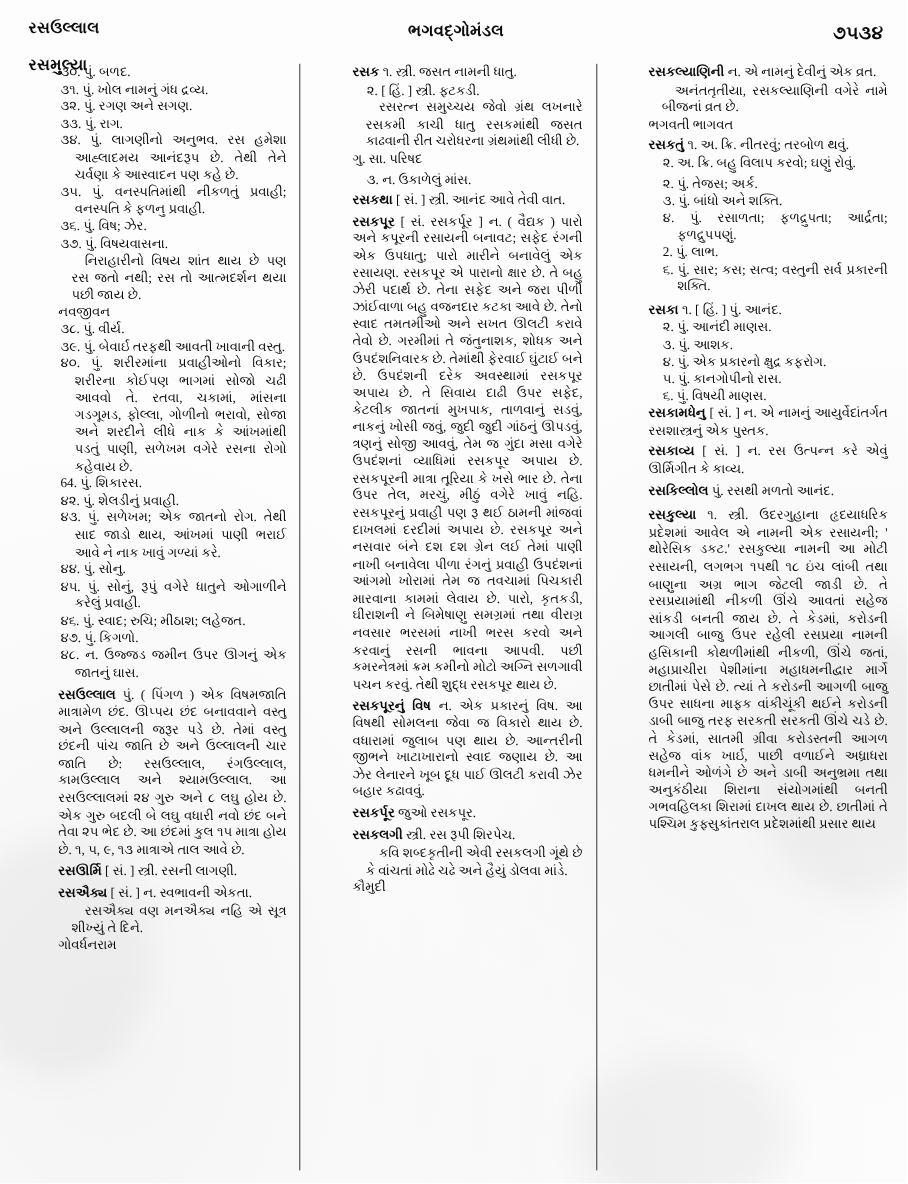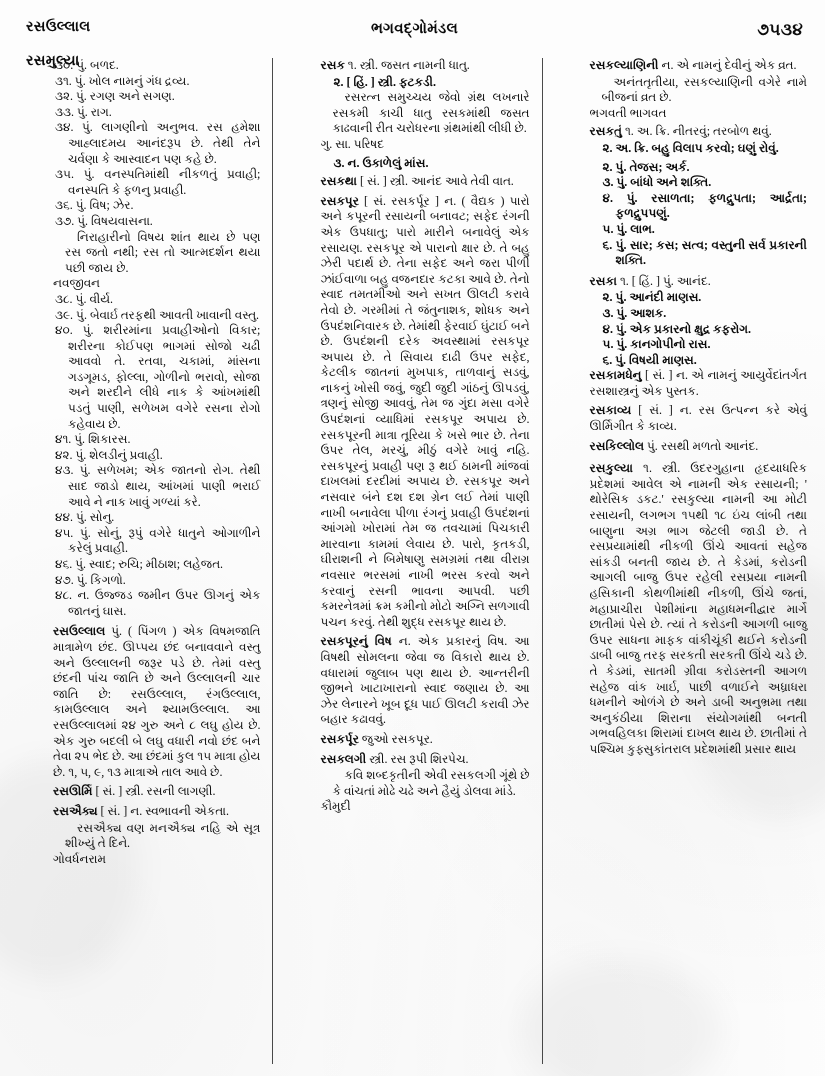--- a/index.html
+++ b/index.html
@@ -80,21 +80,21 @@
     opacity: .85;
   }
 
   
   .entry { margin: 0 0 1px 0; }
   .sense {
     text-indent: -13px;
     padding-left: 15px;
     margin: 0;
   }
-  .sense.sub { padding-left: 26px; text-indent: -13px; font-weight: bold; }
+  .sense.sub { padding-left: 26px; text-indent: -13px; }
   .hw { font-weight: bold; }
   .body-par {
     padding-left: 12px;
     text-indent: 12px;
     margin: 0;
     text-align: justify;
   }
   .attrib {
     margin: 0;
     padding-right: 4px;
@@ -131,21 +131,21 @@
       <div class="sense">૩૩. પું. રાગ.</div>
       <div class="sense just">૩૪. પું. લાગણીનો અનુભવ. રસ હમેશા આહ્લાદમય આનંદરૂપ છે. તેથી તેને ચર્વણા કે આસ્વાદન પણ કહે છે.</div>
       <div class="sense just">૩૫. પું. વનસ્પતિમાંથી નીકળતું પ્રવાહી; વનસ્પતિ કે ફળનુ પ્રવાહી.</div>
       <div class="sense">૩૬. પું. વિષ; ઝેર.</div>
       <div class="sense">૩૭. પું. વિષયવાસના.</div>
       <div class="body-par just">નિરાહારીનો વિષય શાંત થાય છે પણ રસ જતો નથી; રસ તો આત્મદર્શન થયા પછી જાય છે.</div>
       <div class="attrib">નવજીવન</div>
       <div class="sense">૩૮. પું. વીર્ય.</div>
       <div class="sense just">૩૯. પું. બેવાર્ઇ તરફથી આવતી ખાવાની વસ્તુ.</div>
       <div class="sense just">૪૦. પું. શરીરમાંના પ્રવાહીઓનો વિકાર; શરીરના કોઈપણ ભાગમાં સોજો ચઢી આવવો તે. રતવા, ચકામાં, માંસના ગડગૂમડ, ફોલ્લા, ગોળીનો ભરાવો, સોજા અને શરદીને લીધે નાક કે આંખમાંથી પડતું પાણી, સળેખમ વગેરે રસના રોગો કહેવાય છે.</div>
-      <div class="sense">૪૧. પું. શિકારસ.</div>
+      <div class="sense">64. પું. શિકારસ.</div>
       <div class="sense">૪૨. પું. શેલડીનું પ્રવાહી.</div>
       <div class="sense just">૪૩. પું. સળેખમ; એક જાતનો રોગ. તેથી સાદ જાડો થાય, આંખમાં પાણી ભરાઈ આવે ને નાક ખાવું ગળ્યાં કરે.</div>
       <div class="sense">૪૪. પું. સોનુ.</div>
       <div class="sense just">૪૫. પું. સોનું, રૂપું વગેરે ધાતુને ઓગાળીને કરેલું પ્રવાહી.</div>
       <div class="sense">૪૬. પું. સ્વાદ; રુચિ; મીઠાશ; લહેજત.</div>
       <div class="sense">૪૭. પું. કિગળો.</div>
       <div class="sense just">૪૮. ન. ઉજ્જડ જમીન ઉપર ઊગનું એક જાતનું ઘાસ.</div>
 
       <div class="gap"></div>
       <div class="entry just">
@@ -236,21 +236,21 @@
       <div class="entry">
         <span class="hw">રસકતું</span>
         <span>૧. અ. ક્રિ. નીતરવું; તરબોળ થવું.</span>
       </div>
       <div class="sense sub">૨. અ. ક્રિ. બહુ વિલાપ કરવો; ઘણું રોવું.</div>
 
       <div class="gap-s"></div>
       <div class="sense sub">૨. પું. તેજસ; અર્ક.</div>
       <div class="sense sub">૩. પું. બાંધો અને શક્તિ.</div>
       <div class="sense sub just">૪. પું. રસાળતા; ફળદ્રુપતા; આર્દ્રતા; ફળદ્રુપપણું.</div>
-      <div class="sense sub">૫. પું. લાભ.</div>
+      <div class="sense sub">2. પું. લાભ.</div>
       <div class="sense sub just">૬. પું. સાર; કસ; સત્વ; વસ્તુની સર્વ પ્રકારની શક્તિ.</div>
 
       <div class="gap"></div>
       <div class="entry">
         <span class="hw">રસકા</span>
         <span>૧. [ હિં. ] પું. આનંદ.</span>
       </div>
       <div class="sense sub">૨. પું. આનંદી માણસ.</div>
       <div class="sense sub">૩. પું. આશક.</div>
       <div class="sense sub">૪. પું. એક પ્રકારનો ક્ષુદ્ર કફરોગ.</div>

